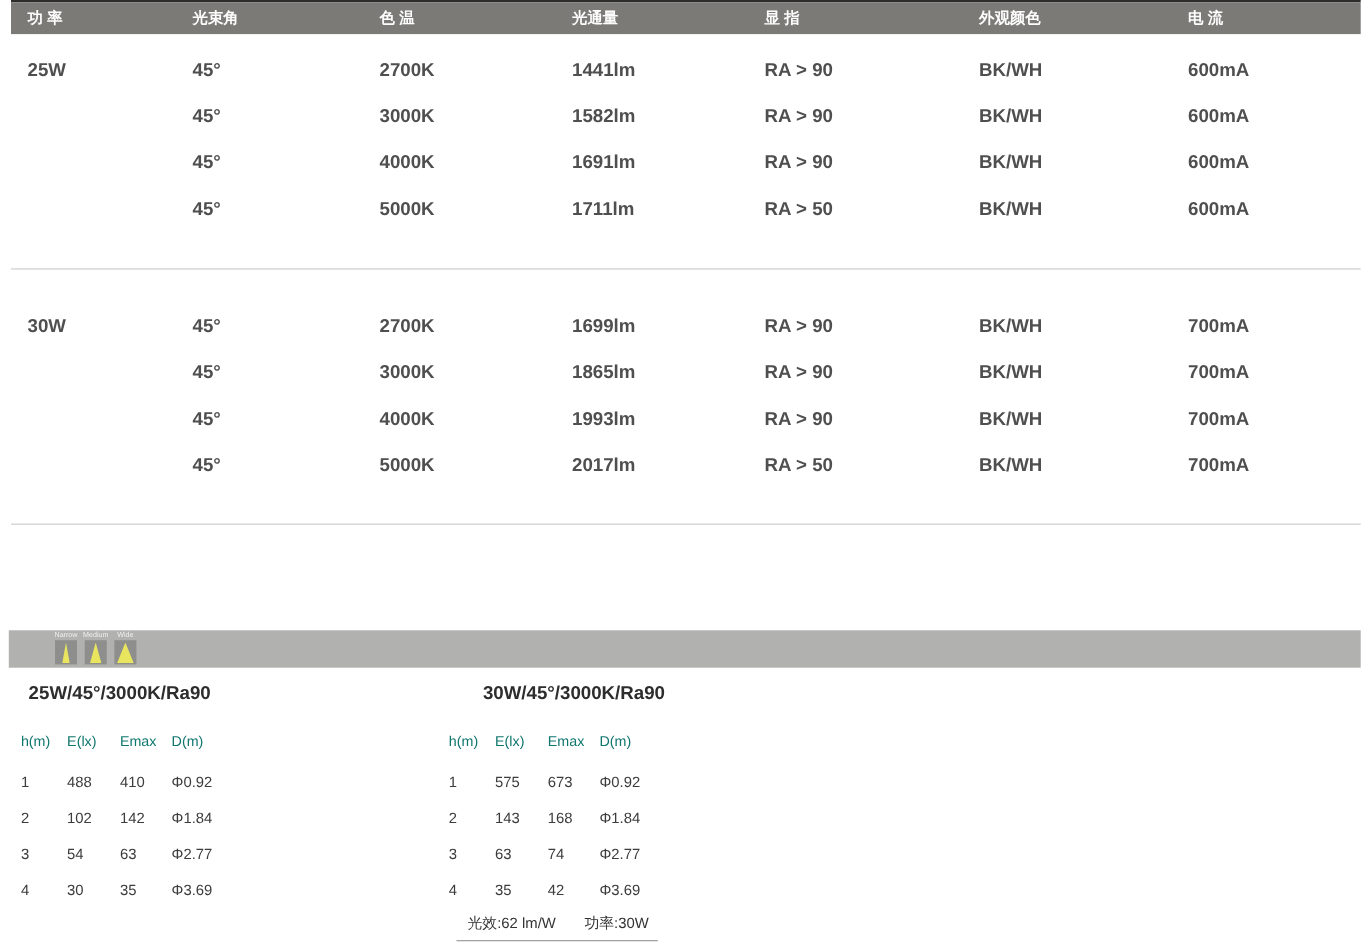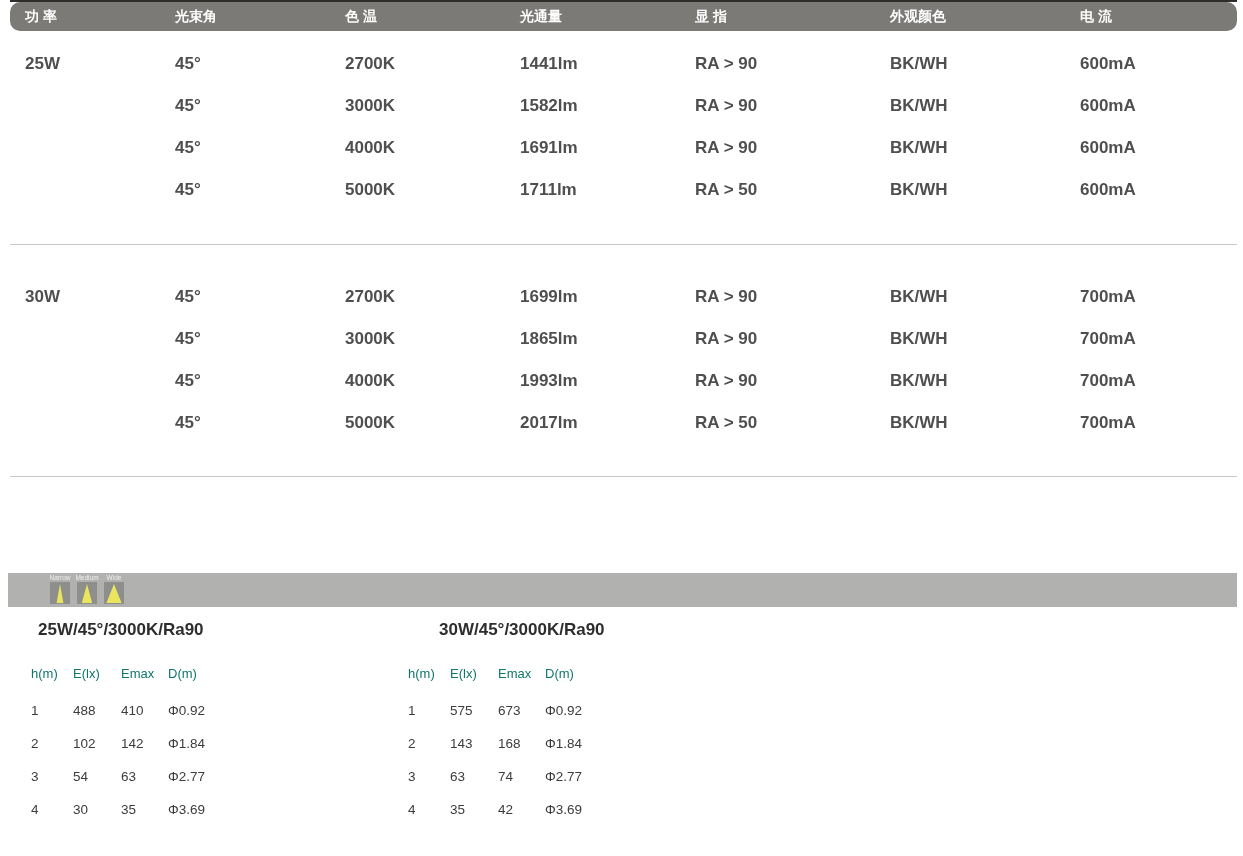--- a/index.html
+++ b/index.html
@@ -12,21 +12,20 @@
   .shead {
     display:grid;
     grid-template-columns:150px 170px 175px 175px 195px 190px auto;
     align-items:center;
     height:29px;
     background:#7b7a77;
     color:#fdfdfd;
     font-size:14px;
     padding-left:15px;
     font-weight:bold;
-    border-radius:10px;
   }
   .srow {
     display:grid;
     grid-template-columns:150px 170px 175px 175px 195px 190px auto;
     align-items:center;
     height:42px;
     padding-left:15px;
     font-size:17px;
     color:#4f4f4f;
     font-weight:bold;
@@ -45,21 +44,21 @@
   .beam-item.b3 { left:94px; }
   .beam-label { font-size:6.5px; line-height:7px; color:#f0f0ee; height:7px; }
   .beam-square { width:20px; height:22px; margin:1px auto 0; background:#8e8e8c; position:relative; }
   .tri { position:absolute; left:0; top:2px; width:100%; height:19px; background:#e9e55e; }
   .tri-narrow { clip-path:polygon(50% 0%, 33% 100%, 67% 100%); }
   .tri-medium { clip-path:polygon(50% 0%, 24% 100%, 76% 100%); }
   .tri-wide   { clip-path:polygon(50% 0%, 12% 100%, 88% 100%); }
 
   
   .pt { position:absolute; top:612px; width:230px; color:#3c3c3c; }
-  .pt1 { left:26px; }
+  .pt1 { left:14px; }
   .pt2 { left:403px; }
   .pt-title { margin:8px 0 0 12px; font-size:17px; font-weight:bold; color:#2d2d2d; }
   .pt2 .pt-title { margin-left:36px; }
   .pt-head {
     display:grid; grid-template-columns:42px 48px 47px auto;
     padding-left:5px; font-size:13px; margin-top:26px; color:#0f766e;
   }
   .pt-body { margin-top:13px; }
   .pt-row {
     display:grid; grid-template-columns:42px 48px 47px auto;
@@ -257,15 +256,19 @@
         <div>74</div>
         <div>Φ2.77</div>
       </div>
       <div class="pt-row">
         <div>4</div>
         <div>35</div>
         <div>42</div>
         <div>Φ3.69</div>
       </div>
     </div>
+    <div class="pt-foot">
+      <span>光效:62 lm/W</span>
+      <span>功率:30W</span>
+    </div>
   </div>
 
 </div>
 
 </body></html>

